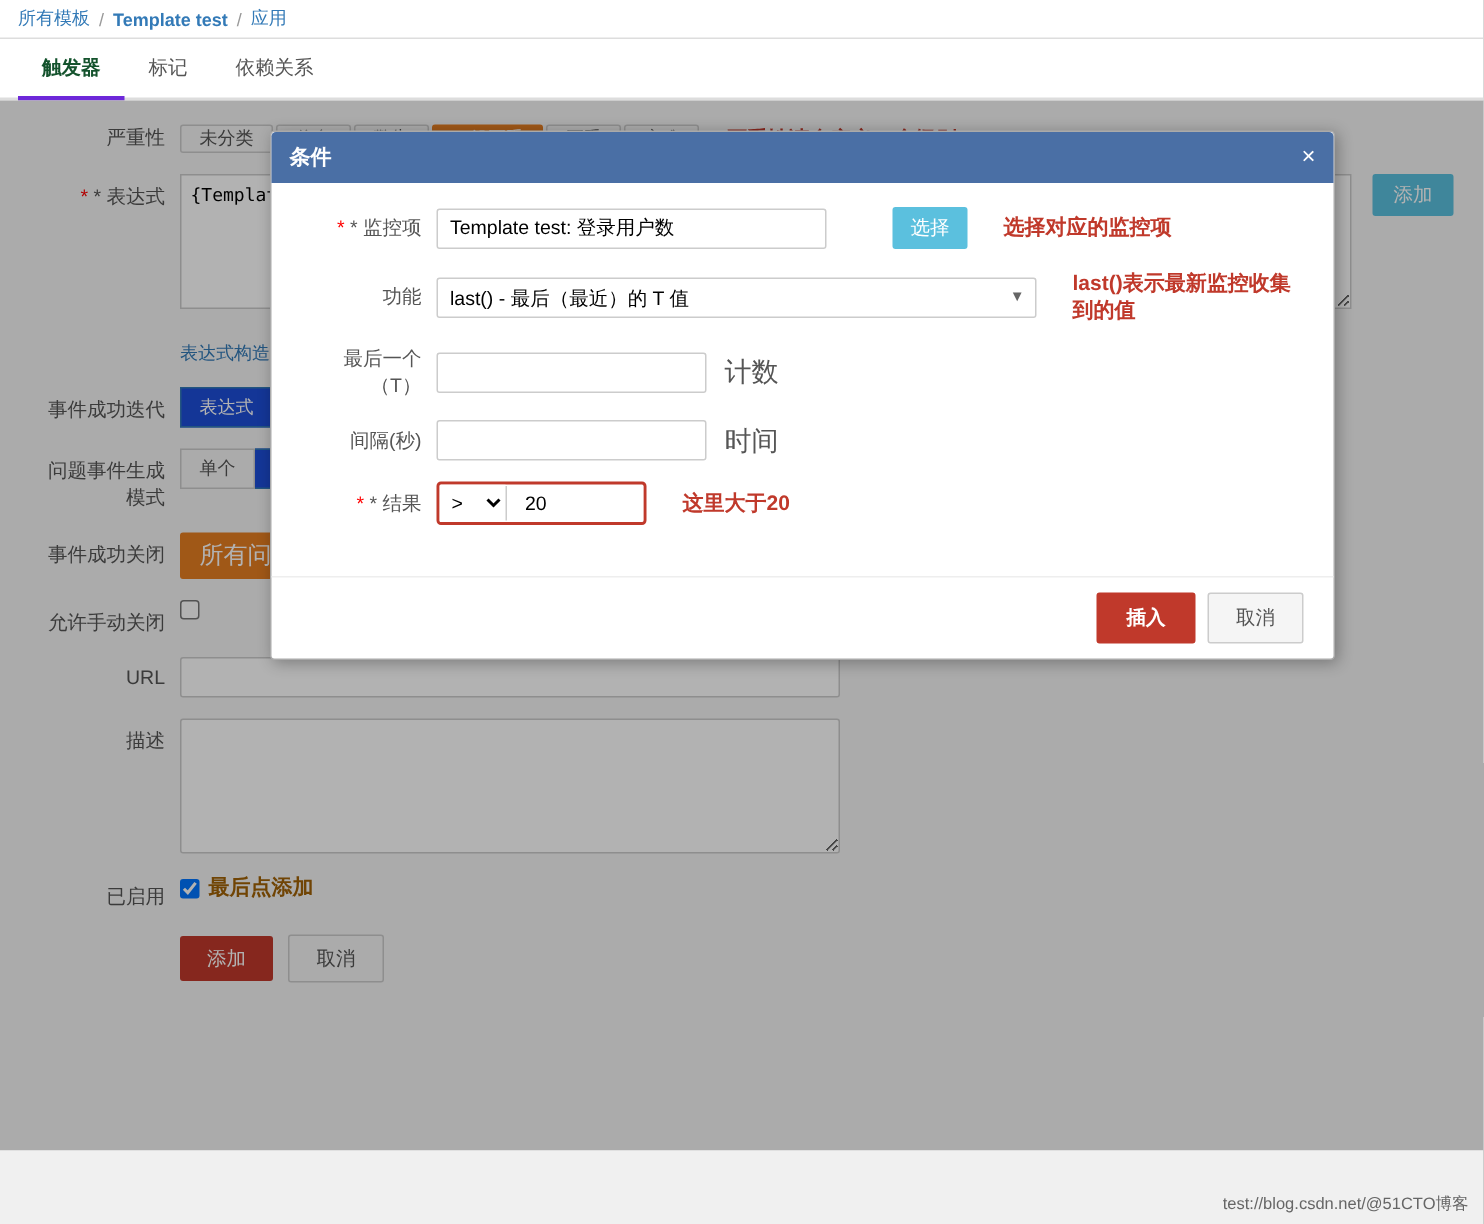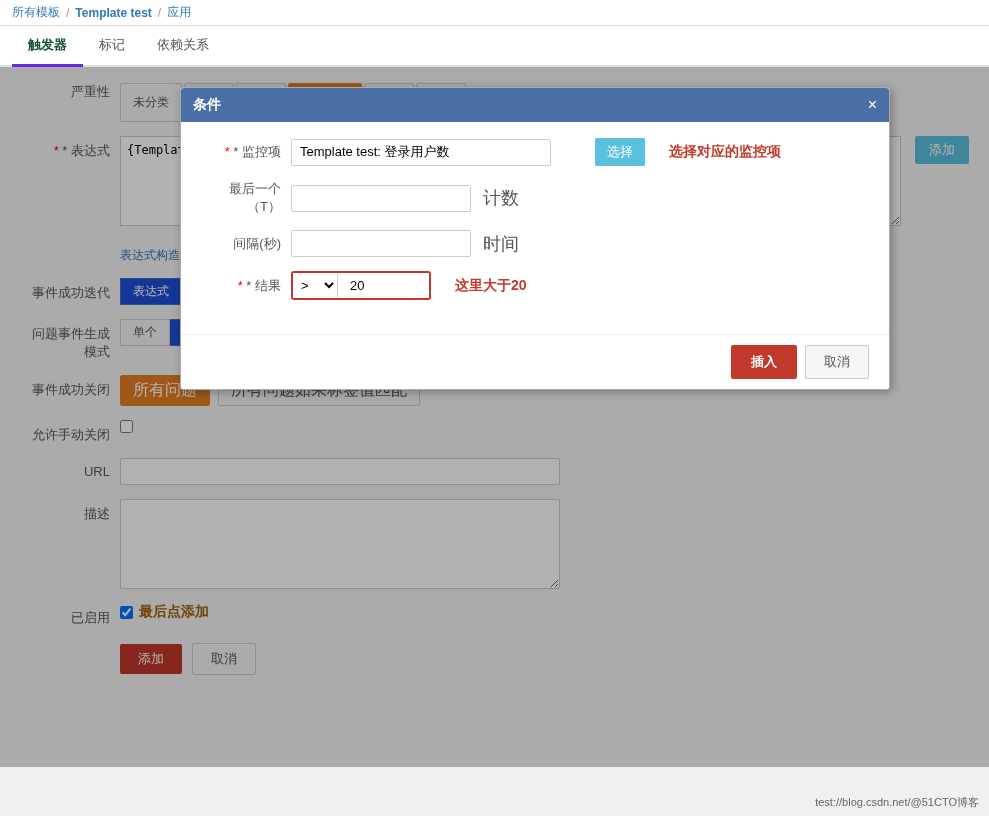--- a/index.html
+++ b/index.html
@@ -73,21 +73,21 @@
       color: red;
     }
     .severity-label {
       width: 100px;
       text-align: right;
       padding-right: 10px;
       color: #555;
       font-size: 13px;
     }
     .sev-btn {
-      padding: 10px 12px;
+      padding: 0 12px;
       border: 1px solid #ccc;
       background: #f5f5f5;
       cursor: pointer;
       font-size: 12px;
       color: #555;
       border-radius: 2px;
     }
     .sev-btn.active {
       background: #e67e22;
       color: #fff;
@@ -516,20 +516,31 @@
 
         <div class="modal-row">
           <div class="modal-label required">* 监控项</div>
           <div class="modal-control">
             <input type="text" class="modal-text-input" style="width: 260px;" value="Template test: 登录用户数">
             <button class="modal-select-btn">选择</button>
             <span class="annot-text">选择对应的监控项</span>
           </div>
         </div>
 
+        <div class="modal-row">
+          <div class="modal-label">功能</div>
+          <div class="modal-control">
+            <div class="modal-dropdown-wrap">
+              <select class="modal-dropdown">
+                <option>last() - 最后（最近）的 T 值</option>
+              </select>
+            </div>
+            <span class="annot-text">last()表示最新监控收集到的值</span>
+          </div>
+        </div>
 
         <div class="modal-row">
           <div class="modal-label">最后一个（T）</div>
           <div class="modal-control">
             <input type="text" class="modal-small-input" style="">
             <span class="modal-unit">计数</span>
           </div>
         </div>
 
         <div class="modal-row">

